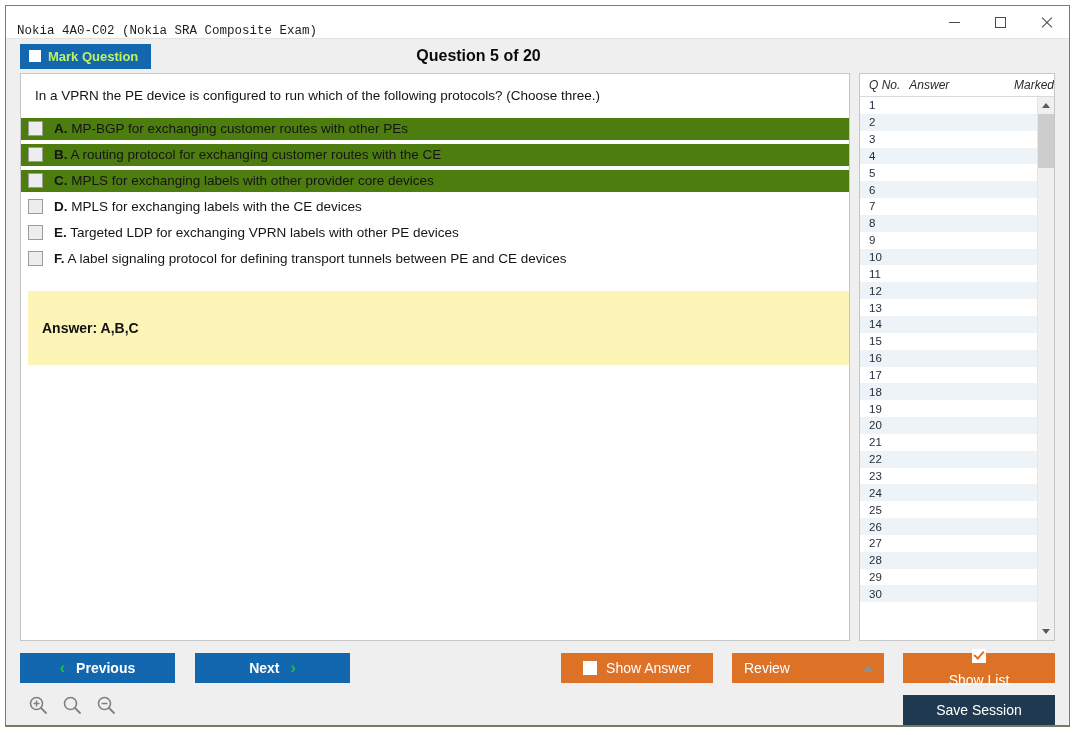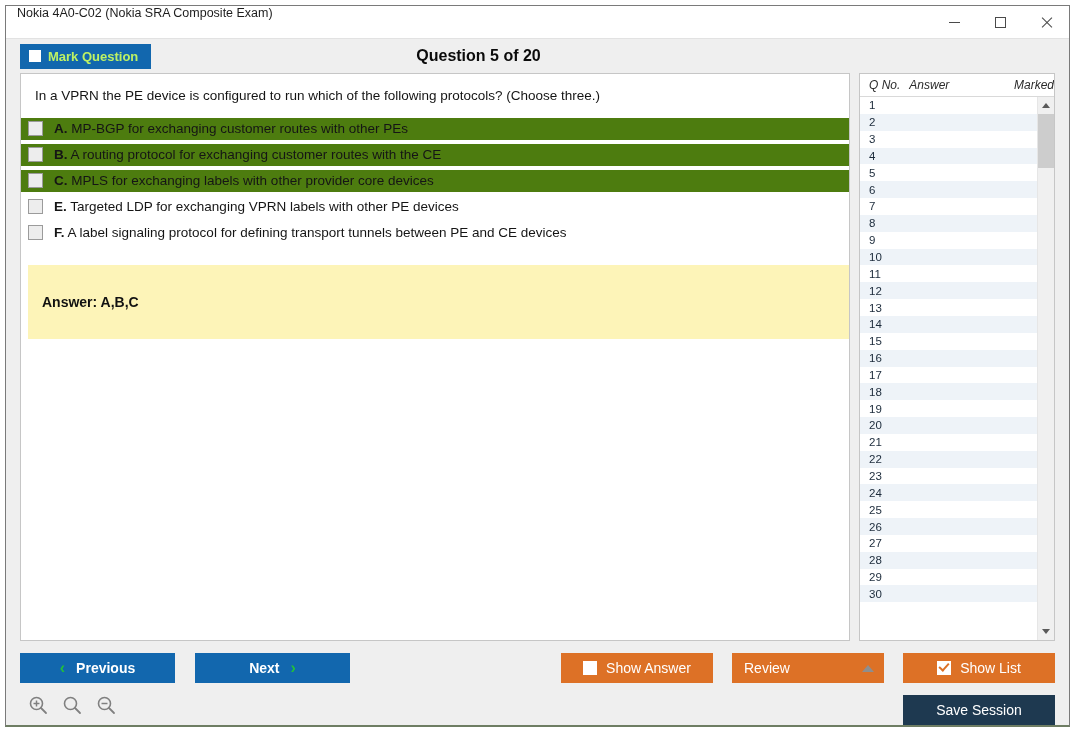--- a/index.html
+++ b/index.html
@@ -30,23 +30,24 @@
     border-bottom: 2px solid #6e7d63;
     background: #efefef;
     display: flex;
     flex-direction: column;
   }
   
   .titlebar {
     height: 32px;
     background: #ffffff;
     display: flex;
-    align-items: flex-start;
+    align-items: flex-end;
     flex: 0 0 auto;
     border-bottom: 1px solid #e2e2e2;
+    font-family: Liberation Mono, monospace;
   }
   .titlebar-text {
     font-size: 12.5px;
     color: #1d1d1d;
     padding-left: 11px;
     white-space: nowrap;
   }
   .win-controls {
     margin-left: auto;
     display: flex;
@@ -328,20 +329,21 @@
     width: 0; height: 0;
     border-left: 6px solid transparent;
     border-right: 6px solid transparent;
     border-bottom: 7px solid #8e8e8e;
   }
   .btn-show-list {
     width: 152px;
     margin-left: 19px;
     justify-content: center;
     gap: 9px;
+    flex-direction: column;
   }
   .cb-box-white {
     width: 14px; height: 14px;
     background: #ffffff;
     box-sizing: border-box;
     flex: 0 0 auto;
     position: relative;
   }
   .cb-box-white.checked::after {
     content: "";
@@ -416,20 +418,24 @@
               <span class="cb-gray"></span>
               <span class="opt-text"><span class="opt-letter">A.</span> <span>MP-BGP for exchanging customer routes with other PEs</span></span>
             </div>
             <div class="opt-row correct">
               <span class="cb-gray"></span>
               <span class="opt-text"><span class="opt-letter">B.</span> <span>A routing protocol for exchanging customer routes with the CE</span></span>
             </div>
             <div class="opt-row correct">
               <span class="cb-gray"></span>
               <span class="opt-text"><span class="opt-letter">C.</span> <span>MPLS for exchanging labels with other provider core devices</span></span>
+            </div>
+            <div class="opt-row">
+              <span class="cb-gray"></span>
+              <span class="opt-text"><span class="opt-letter">D.</span> <span>MPLS for exchanging labels with the CE devices</span></span>
             </div>
             <div class="opt-row">
               <span class="cb-gray"></span>
               <span class="opt-text"><span class="opt-letter">E.</span> <span>Targeted LDP for exchanging VPRN labels with other PE devices</span></span>
             </div>
             <div class="opt-row">
               <span class="cb-gray"></span>
               <span class="opt-text"><span class="opt-letter">F.</span> <span>A label signaling protocol for defining transport tunnels between PE and CE devices</span></span>
             </div>
           </div>

